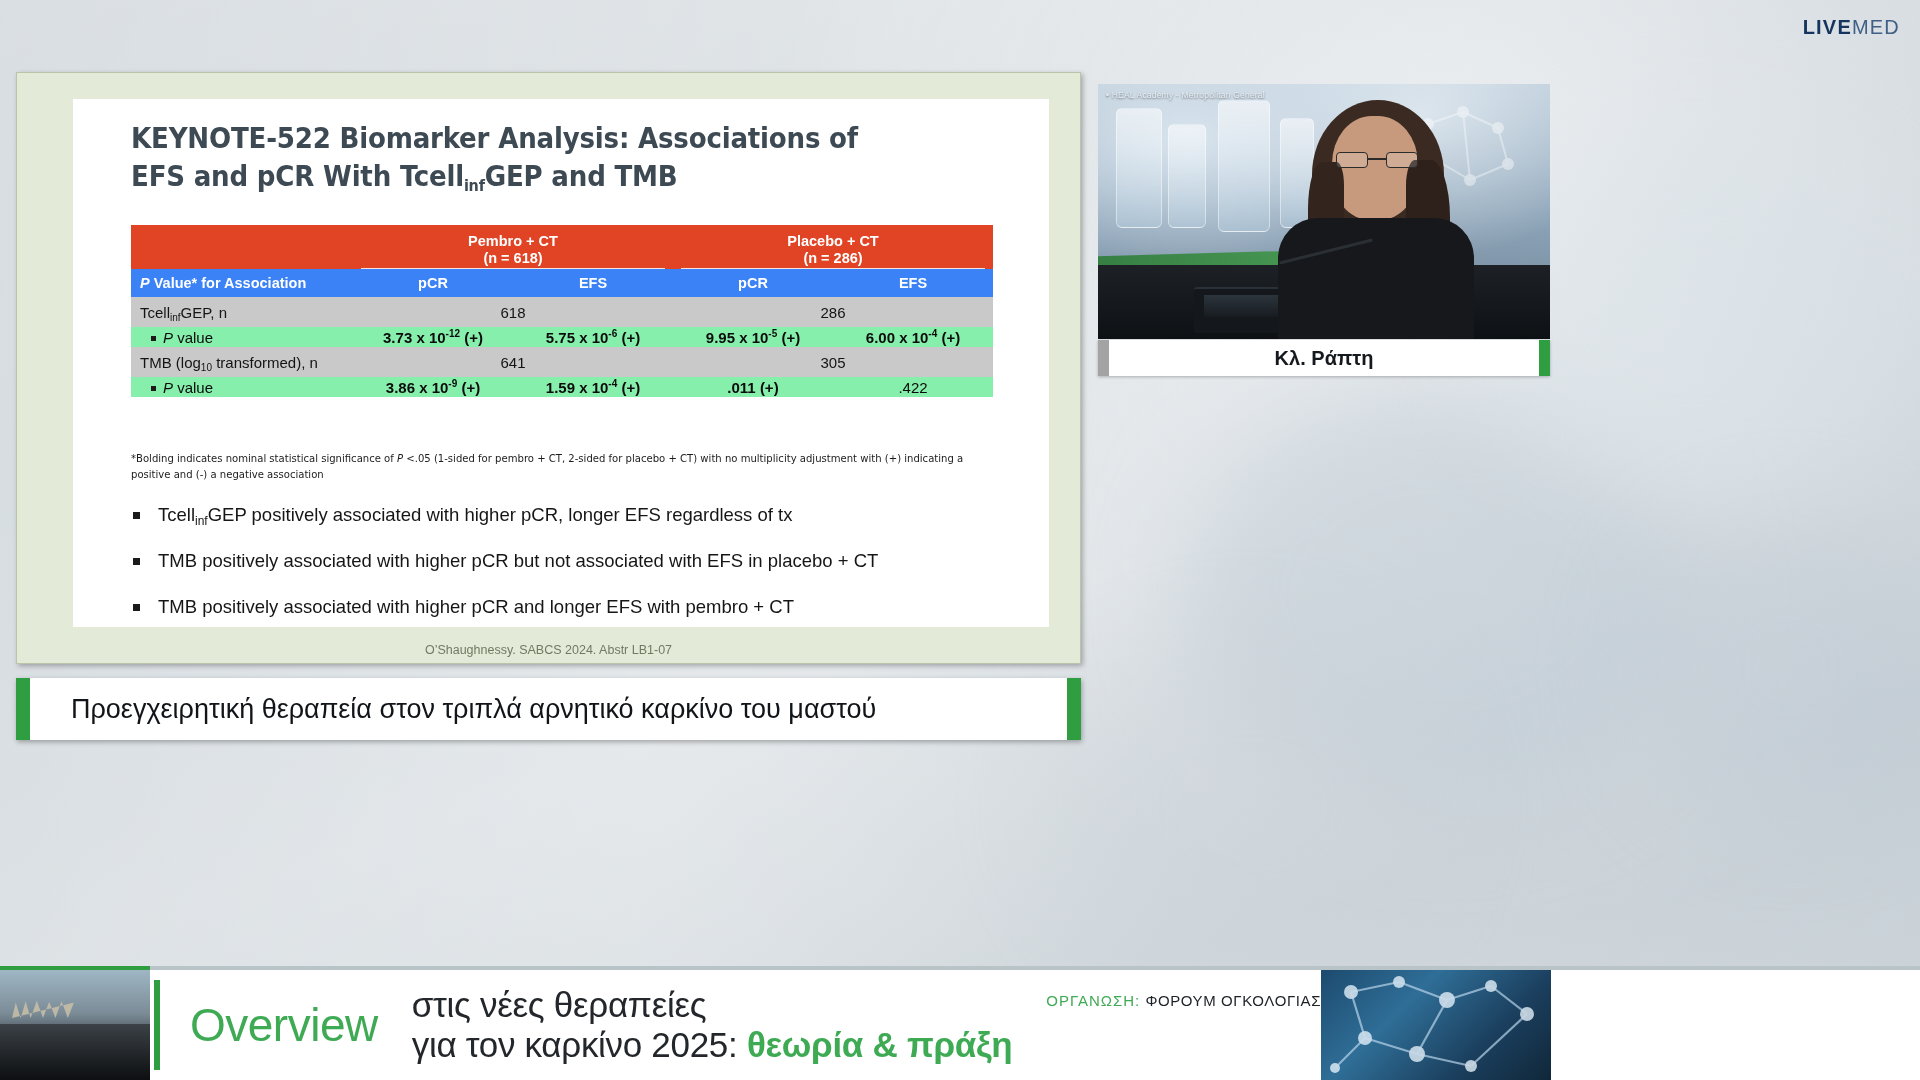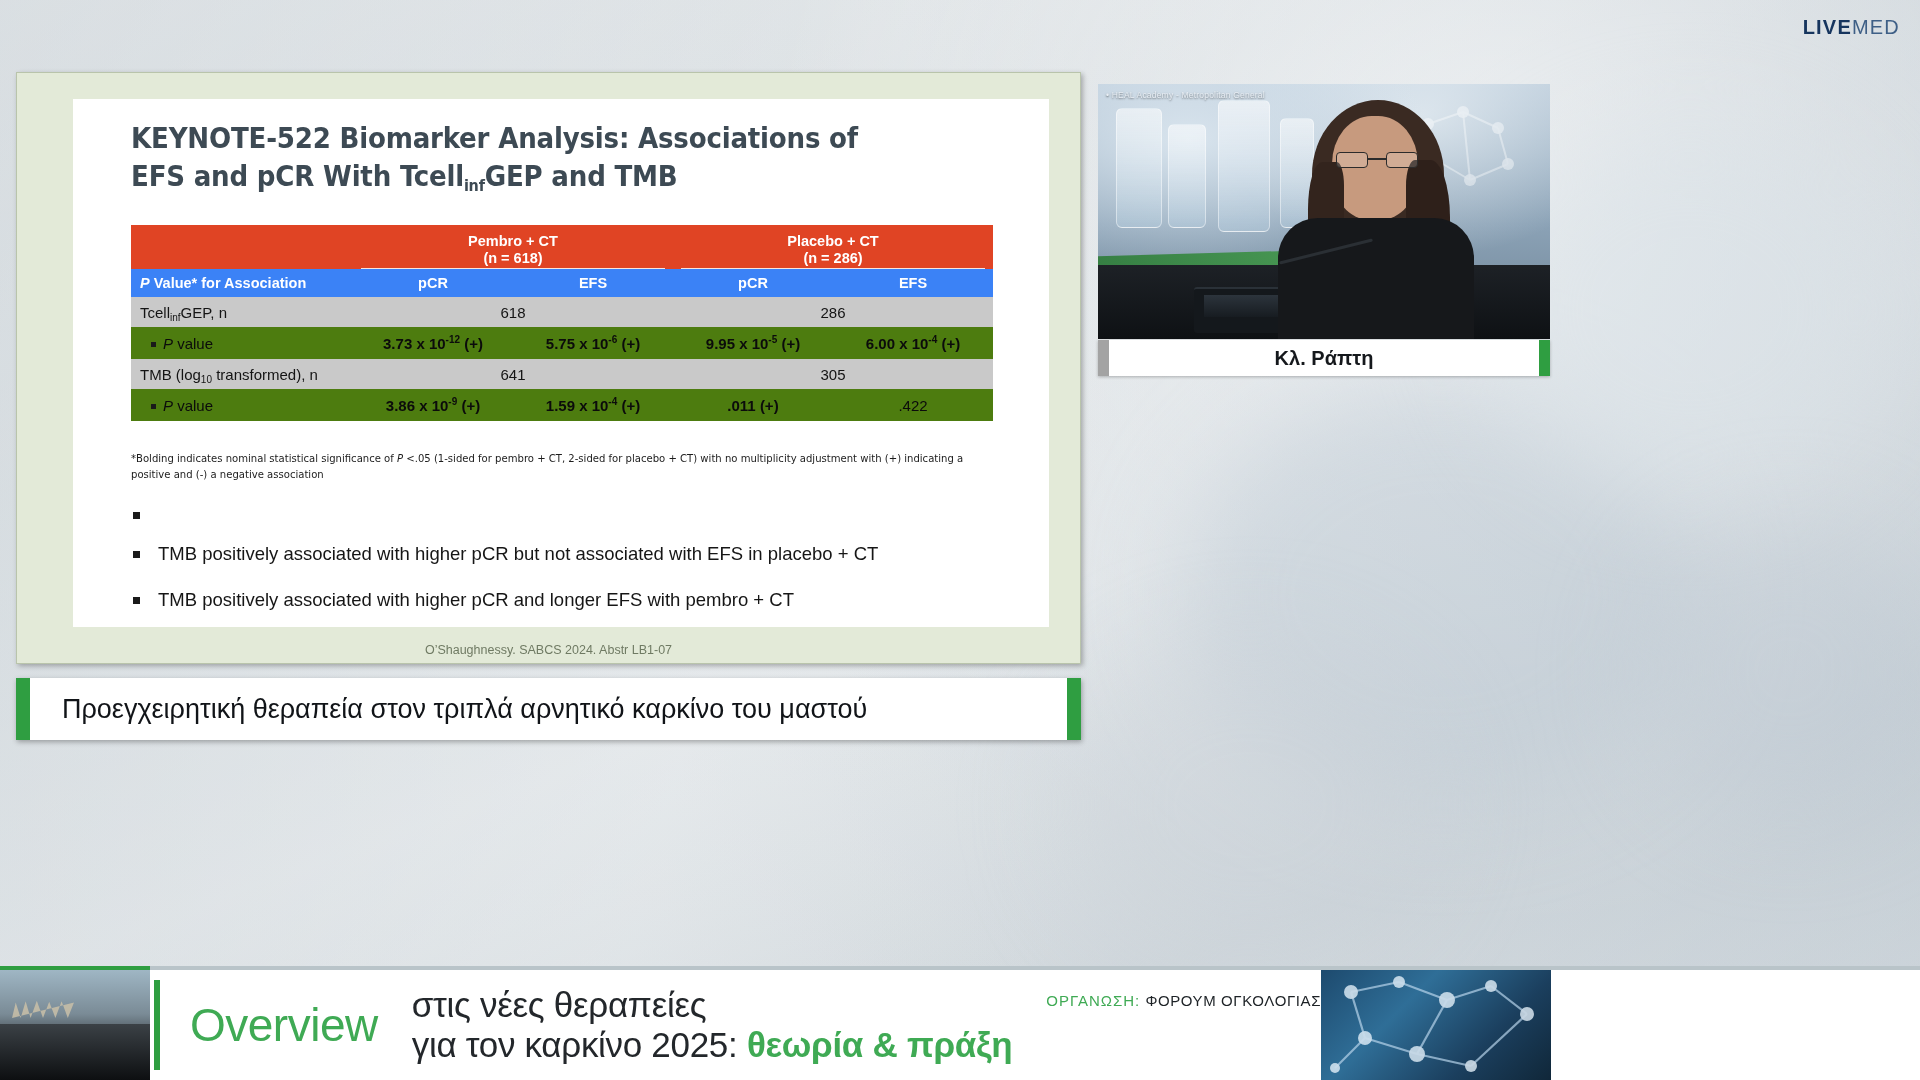--- a/index.html
+++ b/index.html
@@ -102,21 +102,21 @@
     text-align: left; padding-left: 9px; font-weight: 700;
   }
   .thead-sub td.lbl i { font-style: italic; }
   .row-n td {
     background: #c9c9c9; height: 30px;
     text-align: center; font-size: 15px; color: #141414;
     vertical-align: middle;
   }
   .row-n td.lbl { text-align: left; padding-left: 9px; }
   .row-p td {
-    background: #4d7c0f; height: 32px;
+    background: #86efac; height: 20px;
     text-align: center; font-size: 15px; font-weight: 700; color: #0b0b0b;
     vertical-align: middle;
   }
   .row-p td.lbl { text-align: left; padding-left: 20px; font-weight: 400; }
   .row-p td.plain { font-weight: 400; }
   .row-p td.lbl .bullet {
     display: inline-block; width: 5px; height: 5px;
     background: #1a1a1a; margin-right: 7px; vertical-align: 2px;
   }
   .row-p td.lbl i { font-style: italic; }
@@ -263,21 +263,21 @@
     width: 1065px; height: 62px;
     background: #ffffff;
     border-left: 14px solid #2f9e41;
     border-right: 14px solid #2f9e41;
     display: flex; align-items: center;
     box-shadow: 1px 2px 5px rgba(0,0,0,0.3);
     z-index: 25;
   }
   .title-bar span {
     padding-left: 32px;
-    font-size: 27px; color: #111418; font-weight: 400;
+    font-size: 27px; color: #111418; font-weight: 400; margin-left: 9px;
   }
 
   
   .footer {
     position: absolute; left: 0; bottom: 0; width: 1920px; height: 110px;
     background: #ffffff;
     z-index: 35;
     display: flex;
   }
   .footer-img-l {
@@ -426,20 +426,21 @@
       </tbody>
     </table>
 
     <div class="footnote">
       <span>*Bolding indicates nominal statistical significance of </span><i>P</i><span> &lt;.05 (1-sided for pembro + CT, 2-sided for placebo + CT) with no multiplicity adjustment with (+) indicating a positive and (-) a negative association</span>
     </div>
 
     <div class="bullets">
       <div class="blt">
         <span class="sq"></span>
+        <span><span>Tcell</span><sub>inf</sub><span>GEP positively associated with higher pCR, longer EFS regardless of tx</span></span>
       </div>
       <div class="blt">
         <span class="sq"></span>
         <span>TMB positively associated with higher pCR but not associated with EFS in placebo + CT</span>
       </div>
       <div class="blt">
         <span class="sq"></span>
         <span>TMB positively associated with higher pCR and longer EFS with pembro + CT</span>
       </div>
     </div>

